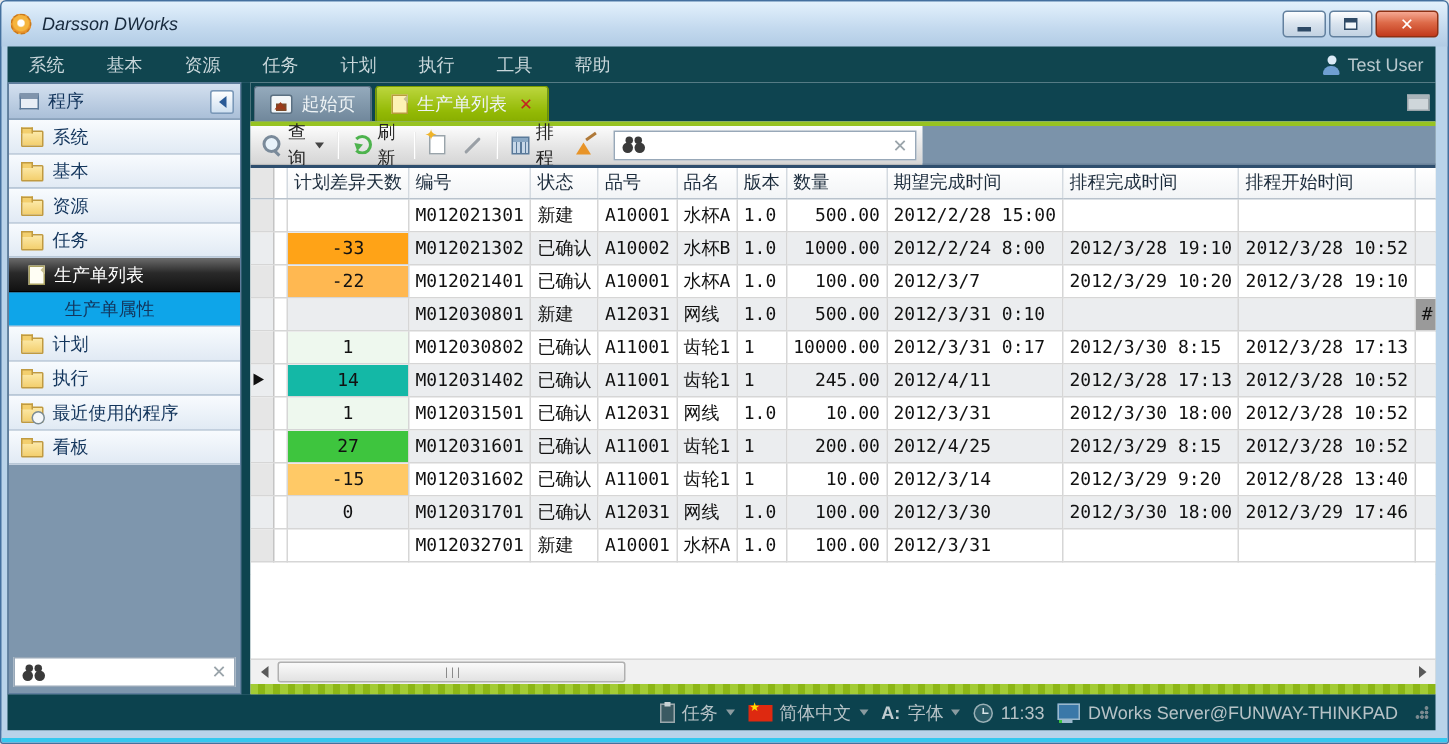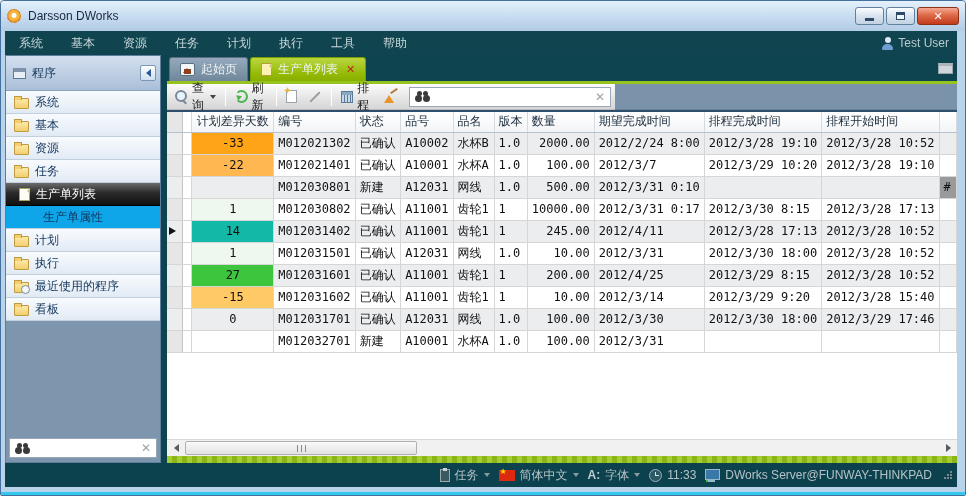--- a/index.html
+++ b/index.html
@@ -7,21 +7,21 @@
   body { font-family:"Liberation Sans","DejaVu Sans",sans-serif; font-size:12px; }
 
   .window { width:966px; height:496px; border:1px solid #44709e; border-radius:4px 4px 2px 2px;
             background:#b9d3ea; display:flex; flex-direction:column; overflow:hidden; }
 
   
   .titlebar { height:30px; flex:none; display:flex; align-items:center; padding:0 6px;
               background:linear-gradient(#e3f1fc,#c3d9ee 60%,#b2cce5); }
   .app-gear { width:14px; height:14px; border-radius:50%; background:radial-gradient(circle at 50% 45%, #fff 0 2px, #f5b53f 3px 5px, #e8922a 6px);
               border:1px dashed #c97a1d; flex:none; }
-  .title-text { margin-left:7px; color:#17293c; }
+  .title-text { margin-left:7px; color:#17293c;font-style:italic; }
   .winbtns { margin-left:auto; display:flex; gap:2px; }
   .winbtn { width:29px; height:18px; border:1px solid #62809e; border-radius:3px;
             background:linear-gradient(#fdfeff,#d8e3ee 50%,#c2d2e2); display:flex; align-items:center; justify-content:center; }
   .winbtn.close { width:42px; background:linear-gradient(#f5a893,#dd6a48 45%,#c23a1c); border-color:#8d3014; color:#fff; font-weight:bold; font-size:11px; }
   .g-min { width:9px; height:3px; background:#2e4a66; margin-top:6px; }
   .g-max { width:9px; height:8px; border:1px solid #2e4a66; border-top:3px solid #2e4a66; background:#f2f7fb; }
 
   
   .bands { flex:1; display:flex; flex-direction:column; padding:0 8px 0 4px; min-height:0; }
   .menubar { height:24px; flex:none; background:#10454f; display:flex; align-items:center; color:#c8d6da; }
@@ -29,21 +29,21 @@
   .menu-user { margin-left:auto; display:flex; align-items:center; gap:5px; padding-right:8px; color:#b9c9ce; }
   .i-person { width:11px; height:13px; position:relative; flex:none; }
   .i-person::before { content:''; position:absolute; left:3px; top:0; width:6px; height:6px; border-radius:50%; background:#dcebf7; }
   .i-person::after { content:''; position:absolute; left:0; bottom:0; width:11px; height:6px; border-radius:5px 5px 1px 1px; background:#6f9fd2; }
 
   
   .content { flex:1; display:flex; background:#0e4450; min-height:0; }
 
   
   .sidebar { width:156px; flex:none; display:flex; flex-direction:column; background:#7e96ad; border:1px solid #5f7d9d; }
-  .sb-header { height:35px; flex:none; display:flex; align-items:center; gap:6px; padding:0 4px 0 7px;
+  .sb-header { height:24px; flex:none; display:flex; align-items:center; gap:6px; padding:0 4px 0 7px;
                background:linear-gradient(#d3e0ef,#aabfd8); color:#13355c; border-bottom:1px solid #8ba3bd;text-align:center; }
   .i-appwin { width:13px; height:11px; border:1px solid #5a7898; border-top:4px solid #8094ac; background:#e8eef6; flex:none; }
   .sb-collapse { margin-left:auto; width:16px; height:16px; border:1px solid #7a98b8; border-radius:2px;
                  background:linear-gradient(#ffffff,#cfe0f0); display:flex; align-items:center; justify-content:center; }
   .tri-left { width:0; height:0; border:4px solid transparent; border-right:5px solid #2a5a96; border-left:0; }
   .sb-item { height:23px; flex:none; display:flex; align-items:center; gap:6px; padding-left:8px;
              background:linear-gradient(#f8fbfe,#e1eaf4); border-bottom:1px solid #c2cfde; color:#13355c; }
   .sb-item.sel { background:linear-gradient(#6b6b6b,#2a2a2a 45%,#111); color:#fff; border-bottom:1px solid #000; padding-left:13px; }
   .sb-item.sub { background:#0ea5e9; padding-left:37px; }
   .sb-fill { flex:1; background:#7e96ad; }
@@ -337,30 +337,45 @@
                   <th>品名</th>
                   <th>版本</th>
                   <th>数量</th>
                   <th>期望完成时间</th>
                   <th>排程完成时间</th>
                   <th>排程开始时间</th>
                   <th></th>
                 </tr>
               </thead>
             <tbody id="grid-body">
+                <tr>
+                  <td class="ind"></td>
+                  <td class="sp"></td>
+                  <td class="ctr"></td>
+                  <td>M012021301</td>
+                  <td>新建</td>
+                  <td>A10001</td>
+                  <td>水杯A</td>
+                  <td>1.0</td>
+                  <td class="num">500.00</td>
+                  <td>2012/2/28 15:00</td>
+                  <td></td>
+                  <td></td>
+                  <td></td>
+                </tr>
                 <tr class="stripe">
                   <td class="ind"></td>
                   <td class="sp"></td>
                   <td class="ctr" style="background: rgb(255, 163, 23);">-33</td>
                   <td>M012021302</td>
                   <td>已确认</td>
                   <td>A10002</td>
                   <td>水杯B</td>
                   <td>1.0</td>
-                  <td class="num">2000.00</td>
+                  <td class="num">1000.00</td>
                   <td>2012/2/24 8:00</td>
                   <td>2012/3/28 19:10</td>
                   <td>2012/3/28 10:52</td>
                   <td></td>
                 </tr>
                 <tr>
                   <td class="ind"></td>
                   <td class="sp"></td>
                   <td class="ctr" style="background: rgb(255, 184, 81);">-22</td>
                   <td>M012021401</td>
@@ -454,21 +469,21 @@
                   <td class="sp"></td>
                   <td class="ctr" style="background: rgb(255, 201, 102);">-15</td>
                   <td>M012031602</td>
                   <td>已确认</td>
                   <td>A11001</td>
                   <td>齿轮1</td>
                   <td>1</td>
                   <td class="num">10.00</td>
                   <td>2012/3/14</td>
                   <td>2012/3/29 9:20</td>
-                  <td>2012/3/28 15:40</td>
+                  <td>2012/8/28 13:40</td>
                   <td></td>
                 </tr>
                 <tr class="stripe">
                   <td class="ind"></td>
                   <td class="sp"></td>
                   <td class="ctr">0</td>
                   <td>M012031701</td>
                   <td>已确认</td>
                   <td>A12031</td>
                   <td>网线</td>

